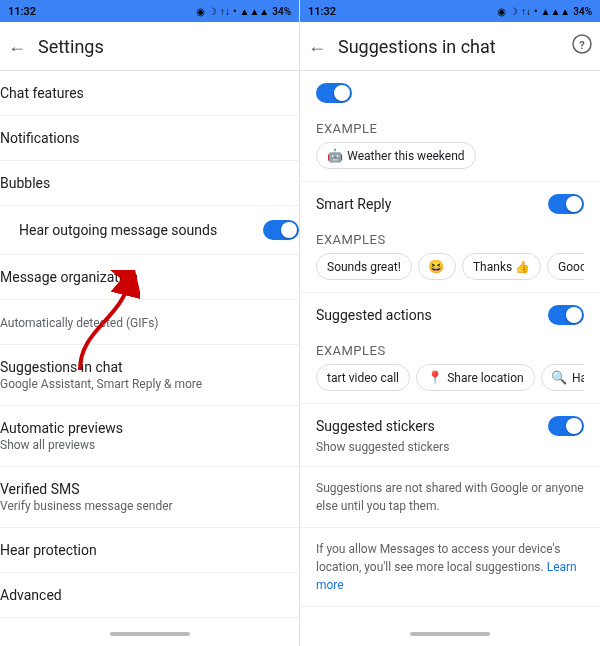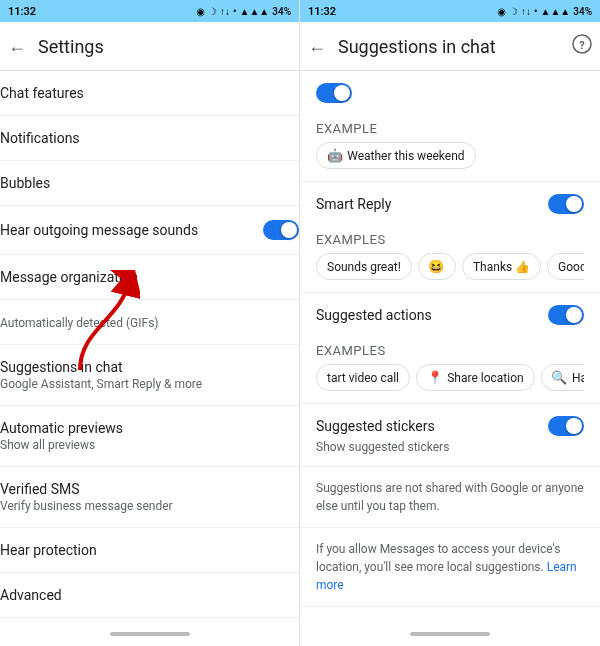--- a/index.html
+++ b/index.html
@@ -30,21 +30,21 @@
       height: 646px;
       background: #fff;
       display: flex;
       flex-direction: column;
       overflow: hidden;
     }
 
     
     .status-bar {
       height: 22px;
-      background: #7dd3fc;
+      background: #3b82f6;
       display: flex;
       align-items: center;
       justify-content: space-between;
       padding: 0 8px;
       font-size: 11px;
       font-weight: 500;
       color: #000;
     }
     .status-bar .time { font-weight: 600; font-size: 11px; }
     .status-bar .icons { display: flex; align-items: center; gap: 3px; font-size: 10px; }
@@ -91,20 +91,21 @@
     }
     .settings-item .item-subtitle {
       font-size: 12px;
       color: #5f6368;
       margin-top: 2px;
     }
     .settings-item .toggle-row {
       display: flex;
       align-items: center;
       justify-content: space-between;
+      margin-left: 19px;
     }
     .toggle-switch {
       width: 36px;
       height: 20px;
       background: #1a73e8;
       border-radius: 10px;
       position: relative;
       cursor: pointer;
       flex-shrink: 0;
     }

